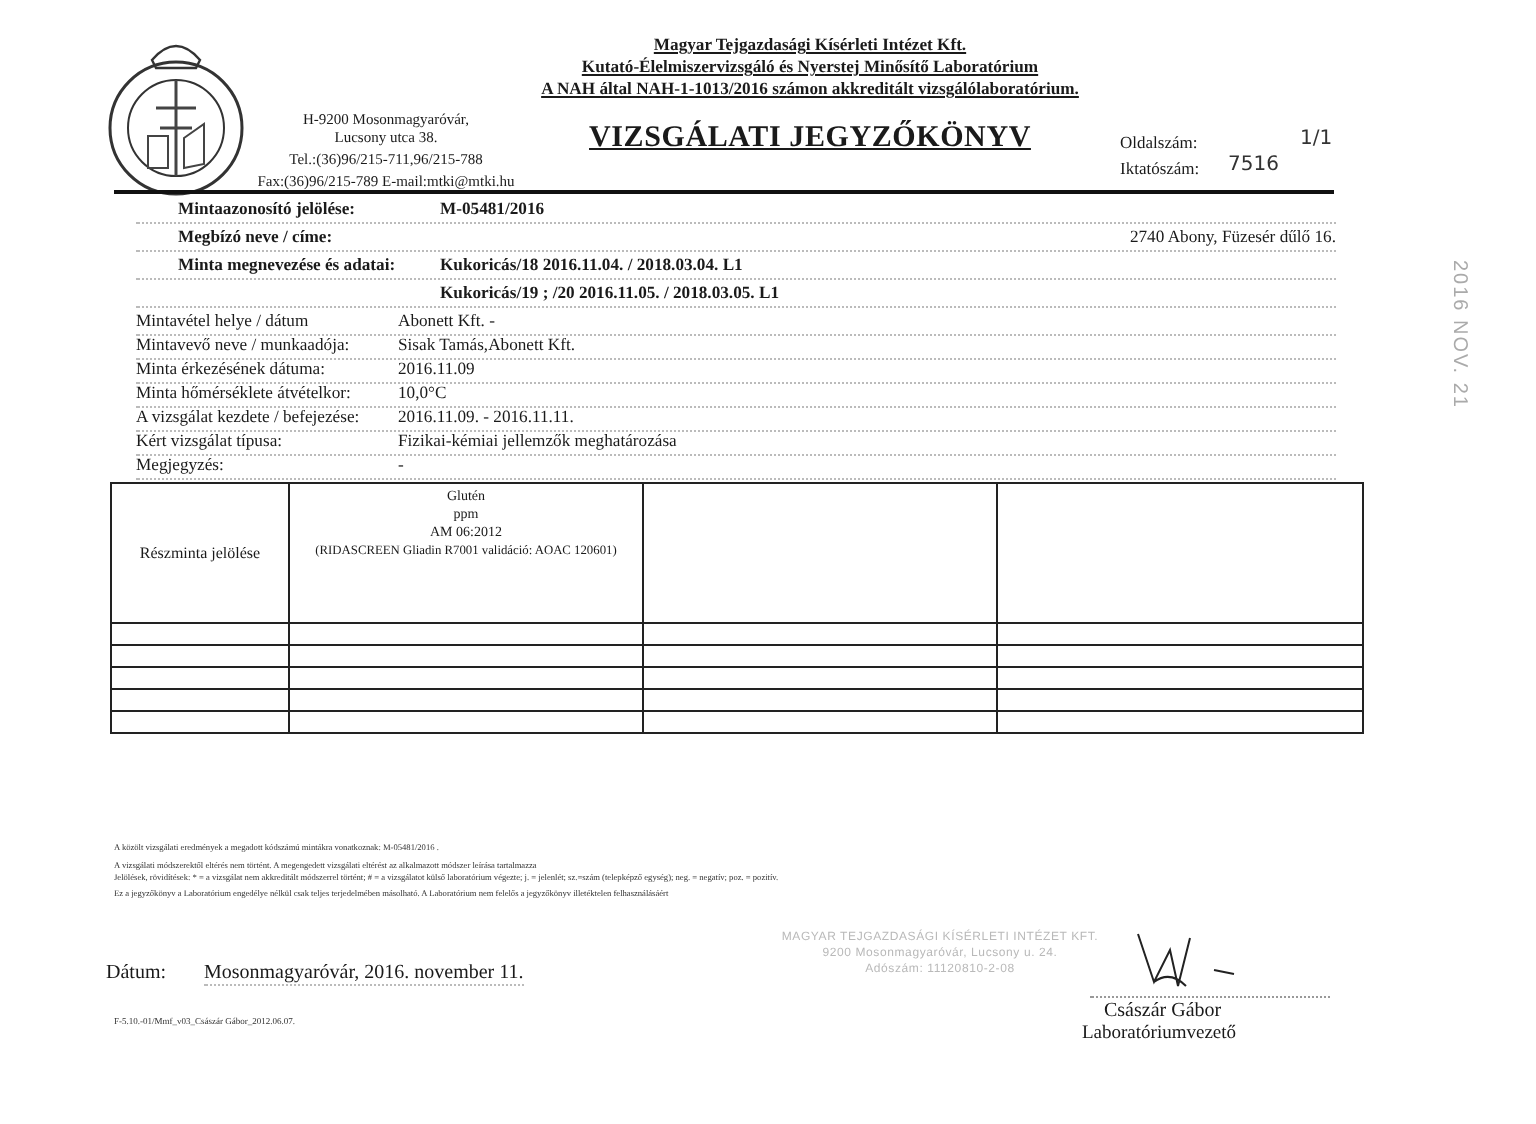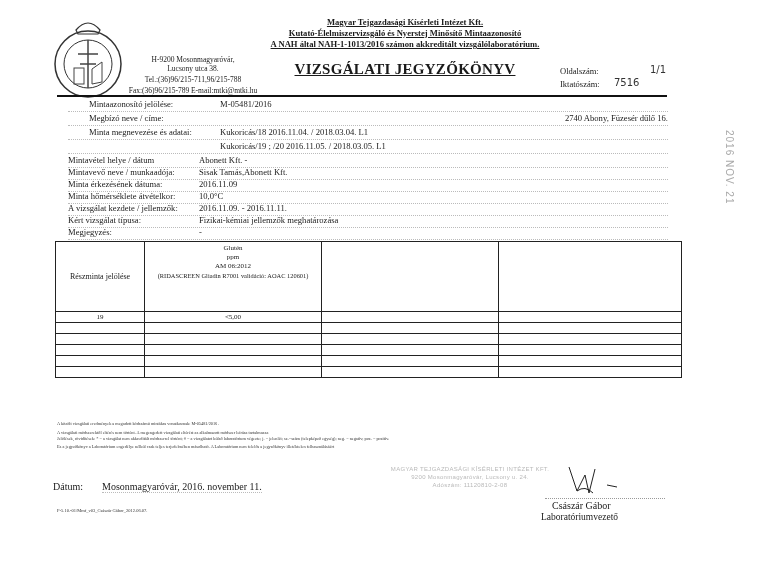--- a/index.html
+++ b/index.html
@@ -12,21 +12,21 @@
   .addr { left: 128px; font-size: 7.5px; text-align: center; width: 130px; line-height: 11px; }
   .hdr-line { left: 240px; width: 330px; text-align: center; font-weight: bold; font-size: 8.6px; text-decoration: underline; white-space: nowrap; }
   .title { left: 255px; top: 61px; width: 300px; text-align: center; font-size: 15px; font-weight: bold; text-decoration: underline; letter-spacing: 0.3px; }
   .meta-label { font-size: 8.5px; }
   .hand { font-family: "DejaVu Sans", sans-serif; font-size: 10px; color: #333; }
   .rule-thick { left: 57px; top: 95px; width: 610px; height: 0; border-top: 2px solid #111; }
   .row { left: 68px; width: 600px; height: 12px; font-size: 8.6px; border-bottom: 1px dotted #bbb; }
   .row .lbl { position: absolute; left: 0; top: 0; }
   .row .val { position: absolute; left: 131px; top: 0; }
   .row .val2 { position: absolute; right: 0; top: 0; }
-  .bold { font-weight: normal; padding-left: 21px; }
+  .bold { font-weight: bold; padding-left: 21px; }
   table.res { position: absolute; left: 55px; top: 241px; border-collapse: collapse; }
   table.res td { border: 1.3px solid #222; font-size: 7px; text-align: center; padding: 0; line-height: 9px; }
   .foot { left: 57px; font-size: 4.3px; color: #333; white-space: nowrap; }
   .stamp { left: 355px; top: 465px; width: 230px; text-align: center; font-family: "Liberation Sans", sans-serif; font-size: 6px; color: #b9b9b9; line-height: 8px; letter-spacing: 0.3px; }
   .vstamp { left: 724px; top: 130px; font-family: "Liberation Sans", sans-serif; font-size: 10px; color: #aaa; writing-mode: vertical-rl; letter-spacing: 1px; }
 </style>
 </head>
 <body>
 
 <svg class="abs logo" viewBox="0 0 72 86">
@@ -37,21 +37,21 @@
   <rect x="22" y="54" width="10" height="16" fill="none" stroke="#444"></rect>
   <path d="M40 55 L50 48 L50 68 L40 70 Z" fill="none" stroke="#444"></path>
 </svg>
 
 <div class="abs addr" style="top:54px;">H-9200 Mosonmagyaróvár,</div>
 <div class="abs addr" style="top:63px;">Lucsony utca 38.</div>
 <div class="abs addr" style="top:74px;">Tel.:(36)96/215-711,96/215-788</div>
 <div class="abs addr" style="top:85px; left:118px; width:150px;">Fax:(36)96/215-789 E-mail:mtki@mtki.hu</div>
 
 <div class="abs hdr-line" style="top:17px;">Magyar Tejgazdasági Kísérleti Intézet Kft.</div>
-<div class="abs hdr-line" style="top:28px;">Kutató-Élelmiszervizsgáló és Nyerstej Minősítő Mintaazonosító</div>
+<div class="abs hdr-line" style="top:28px;">Kutató-Élelmiszervizsgáló és Nyerstej Minősítő Laboratórium</div>
 <div class="abs hdr-line" style="top:39px;">A NAH által  NAH-1-1013/2016 számon akkreditált vizsgálólaboratórium.</div>
 
 <div class="abs title">VIZSGÁLATI JEGYZŐKÖNYV</div>
 
 <div class="abs meta-label" style="left:560px; top:66px;">Oldalszám:</div>
 <div class="abs hand" style="left:650px; top:64px;">1/1</div>
 <div class="abs meta-label" style="left:560px; top:79px;">Iktatószám:</div>
 <div class="abs hand" style="left:614px; top:77px;">7516</div>
 
 <div class="abs rule-thick"></div>
@@ -82,21 +82,21 @@
 </div>
 <div class="abs row" style="top:179px;">
   <span class="lbl">Minta érkezésének dátuma:</span>
   <span class="val">2016.11.09</span>
 </div>
 <div class="abs row" style="top:191px;">
   <span class="lbl">Minta hőmérséklete átvételkor:</span>
   <span class="val">10,0°C</span>
 </div>
 <div class="abs row" style="top:203px;">
-  <span class="lbl">A vizsgálat kezdete / jellemzők:</span>
+  <span class="lbl">A vizsgálat kezdete / befejezése:</span>
   <span class="val">2016.11.09. - 2016.11.11.</span>
 </div>
 <div class="abs row" style="top:215px;">
   <span class="lbl">Kért vizsgálat típusa:</span>
   <span class="val">Fizikai-kémiai jellemzők meghatározása</span>
 </div>
 <div class="abs row" style="top:227px;">
   <span class="lbl">Megjegyzés:</span>
   <span class="val">-</span>
 </div>
@@ -106,26 +106,20 @@
       <tr style="height:70px;">
     <td style="width:88px; font-size:8px;">Részminta jelölése</td>
     <td style="width:176px; vertical-align:top; padding-top:2px;">
       <div>Glutén</div>
       <div>ppm</div>
       <div>AM 06:2012</div>
       <div style="white-space:nowrap; font-size:6.4px;">(RIDASCREEN Gliadin R7001 validáció: AOAC 120601)</div>
     </td>
     <td style="width:176px;"></td>
     <td style="width:182px;"></td>
-  </tr>
-  <tr style="height:11px;">
-    <td>19</td>
-    <td>&lt;5,00</td>
-    <td></td>
-    <td></td>
   </tr>
   <tr style="height:11px;">
     <td></td>
     <td></td>
     <td></td>
     <td></td>
   </tr>
   <tr style="height:11px;">
     <td></td>
     <td></td>

